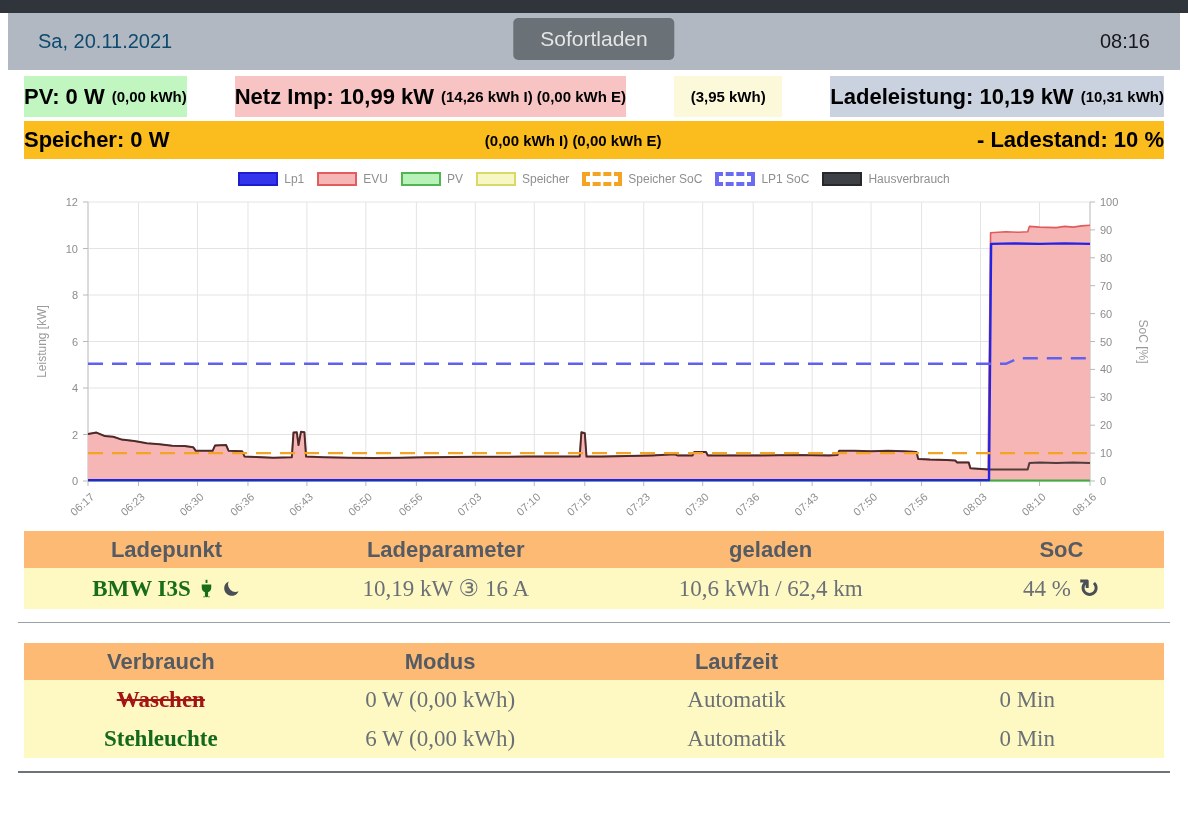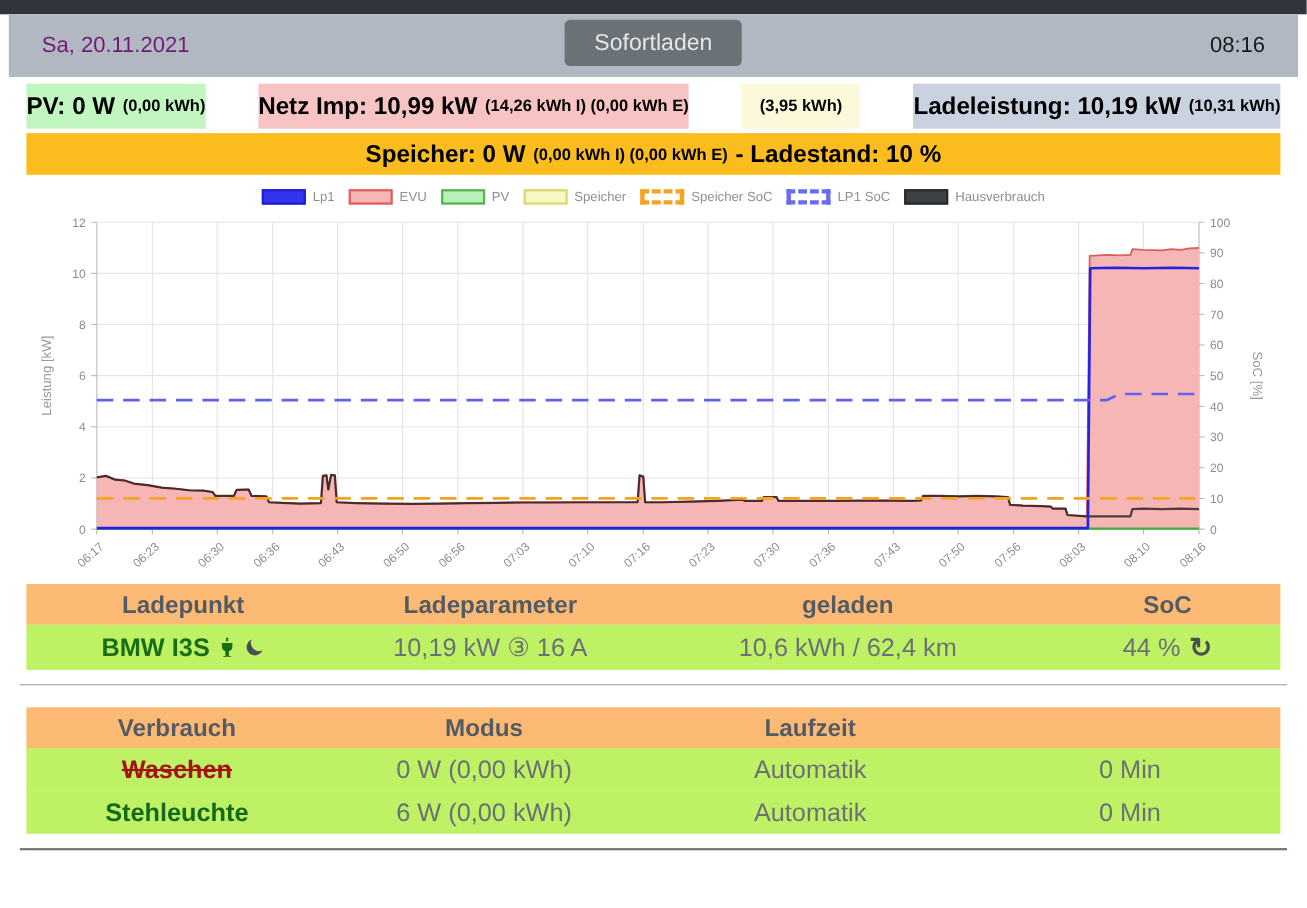--- a/index.html
+++ b/index.html
@@ -1,47 +1,47 @@
 <!DOCTYPE html>
 <html><head>
 <meta charset="utf-8">
 <style>
   * { margin:0; padding:0; box-sizing:border-box; }
   html,body { width:1188px; height:825px; background:#fff; overflow:hidden;
               font-family:"Liberation Sans", sans-serif; }
   .topbar { height:13px; background:#30353b; }
   .headerbar { height:57px; background:#b2b8c2; margin:0 8px; position:relative;
                display:flex; align-items:center; }
-  .hdr-date { margin-left:30px; font-size:20px; color:#701a75;text-align:center; }
+  .hdr-date { margin-left:30px; font-size:20px; color:#0c4a6e;text-align:center; }
   .hdr-time { margin-left:auto; margin-right:30px; font-size:20px; color:#15181c; }
   .mode-btn { position:absolute; left:50%; top:5px; transform:translateX(-50%);
               background:#6a7177; color:#e5e5e5; font-size:21px; padding:9px 27px;
               border:none; border-radius:5px; font-family:inherit; cursor:pointer; }
   .status-grid { margin:6px 24px 0; display:grid; grid-template-columns:1fr 1fr 1fr 1fr; column-gap:4px;gap:48px; }
   .status-cell { height:41px; display:flex; align-items:center; justify-content:center;
                  gap:7px; font-weight:bold; color:#000; white-space:nowrap; }
   .st-big { font-size:22px; } .st-small { font-size:15px; }
   .bg-pv { background:#c1f6c1; } .bg-netz { background:#f8c3c3; }
   .bg-haus { background:#fcf9da; } .bg-lade { background:#cad2e0; }
   .speicher-bar { margin:4px 24px 0; height:38px; background:#fbbd1d;
-                  display:flex; align-items:center; justify-content:center; gap:7px;
+                  display:flex; align-items:center; justify-content:space-between; gap:7px;
                   font-weight:bold; color:#000; white-space:nowrap; }
   .chart-section { position:relative; height:365px; background:#fff; }
   .legend { position:absolute; top:13px; left:0; right:0; display:flex;
             justify-content:center; align-items:center; gap:13px; z-index:2; }
   .legend-item { display:flex; align-items:center; gap:6px; font-size:12px; color:#8f8f8f; cursor:pointer; }
   .legend-box { width:40px; height:14px; background:#fff; }
   #chart-svg { position:absolute; left:0; top:0; }
   svg text { font-family:"Liberation Sans", sans-serif; }
   .tbl { margin:0 24px; }
   .lp-table { margin-top:7px; }
   .t-header { height:37px; background:#fdba74; display:grid; align-items:center;
               text-align:center; font-weight:bold; font-size:22px; color:#555b63; }
-  .t-row { background:#bef264; display:grid; align-items:center; text-align:center;
-           font-size:23px; color:#6b7077; }
+  .t-row { background:#fef9c3; display:grid; align-items:center; text-align:center;
+           font-size:23px; color:#6b7077;font-family:Liberation Serif, serif; }
   .lp-cols { grid-template-columns:25% 24% 33% 18%; }
   .g-cols { grid-template-columns:24% 25% 27% 24%; }
   .lp-row { height:41px; }
   .g-row { height:39px; }
   .lp-name-cell { display:flex; align-items:center; justify-content:center; gap:6px; }
   .lp-name { font-weight:bold; color:#176e17; }
   .soc-cell { display:flex; align-items:center; justify-content:center; gap:8px; }
   .refresh { font-weight:bold; color:#4a4f55; font-size:25px; cursor:pointer; }
   .dev-red { font-weight:bold; color:#a31515; text-decoration:line-through; }
   .dev-green { font-weight:bold; color:#15691c; }

